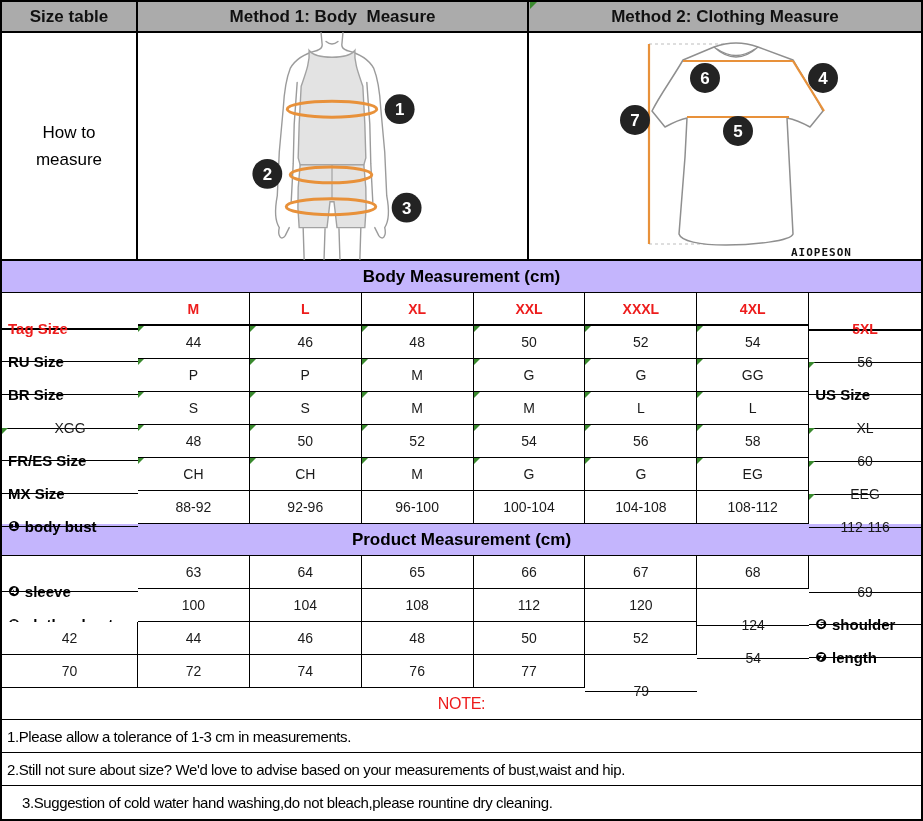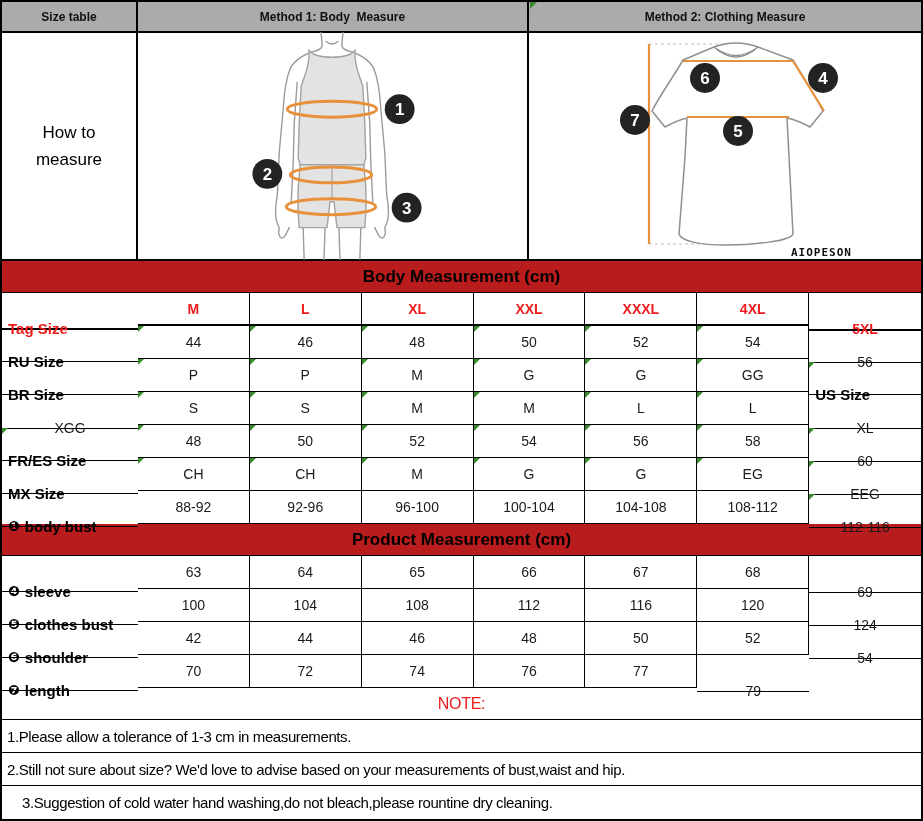--- a/index.html
+++ b/index.html
@@ -13,21 +13,21 @@
   }
   
   .top-grid {
     display: grid;
     grid-template-columns: 136px 391px 1fr;
     grid-template-rows: 31px 228px;
   }
   .hdr {
     background: #ababab;
     font-weight: bold;
-    font-size: 12px;
+    font-size: 17px;
     color: #111;
     display: flex; align-items: center; justify-content: center;
     border-bottom: 2px solid #000;
     position: relative;
     white-space: pre-wrap;
   }
   .hdr.colsep, .cell.colsep { border-right: 2px solid #000; }
   .figure-cell {
     background: #fff;
     border-bottom: 2px solid #000;
@@ -45,21 +45,21 @@
   }
   
   .mgrid {
     display: grid;
     grid-template-columns: 136px repeat(7, 1fr);
   }
   #body-grid { grid-template-rows: 32px repeat(7, 33px); }
   #product-grid { grid-template-rows: 32px repeat(4, 33px); }
   .section-header {
     grid-column: 1 / -1;
-    background: #b91c1c;
+    background: #c4b5fd;
     font-weight: bold; font-size: 17px; color: #000;
     display: flex; align-items: center; justify-content: center;
     border-bottom: 1px solid #000;
   }
   .cell {
     border-right: 1px solid #000;
     border-bottom: 1px solid #000;
     display: flex; align-items: center; justify-content: center;
     font-size: 14px; color: #1a1a1a;
     position: relative;
@@ -298,21 +298,20 @@
       <div class="cell">68</div>
       <div class="cell lastcol">69</div>
       <div class="cell label-cell">
         <span class="marker">❺</span>
         <span>clothes bust</span>
       </div>
       <div class="cell">100</div>
       <div class="cell">104</div>
       <div class="cell">108</div>
       <div class="cell">112</div>
-      <div class="cell">116</div>
       <div class="cell">120</div>
       <div class="cell lastcol">124</div>
       <div class="cell label-cell">
         <span class="marker">❻</span>
         <span>shoulder</span>
       </div>
       <div class="cell">42</div>
       <div class="cell">44</div>
       <div class="cell">46</div>
       <div class="cell">48</div>

